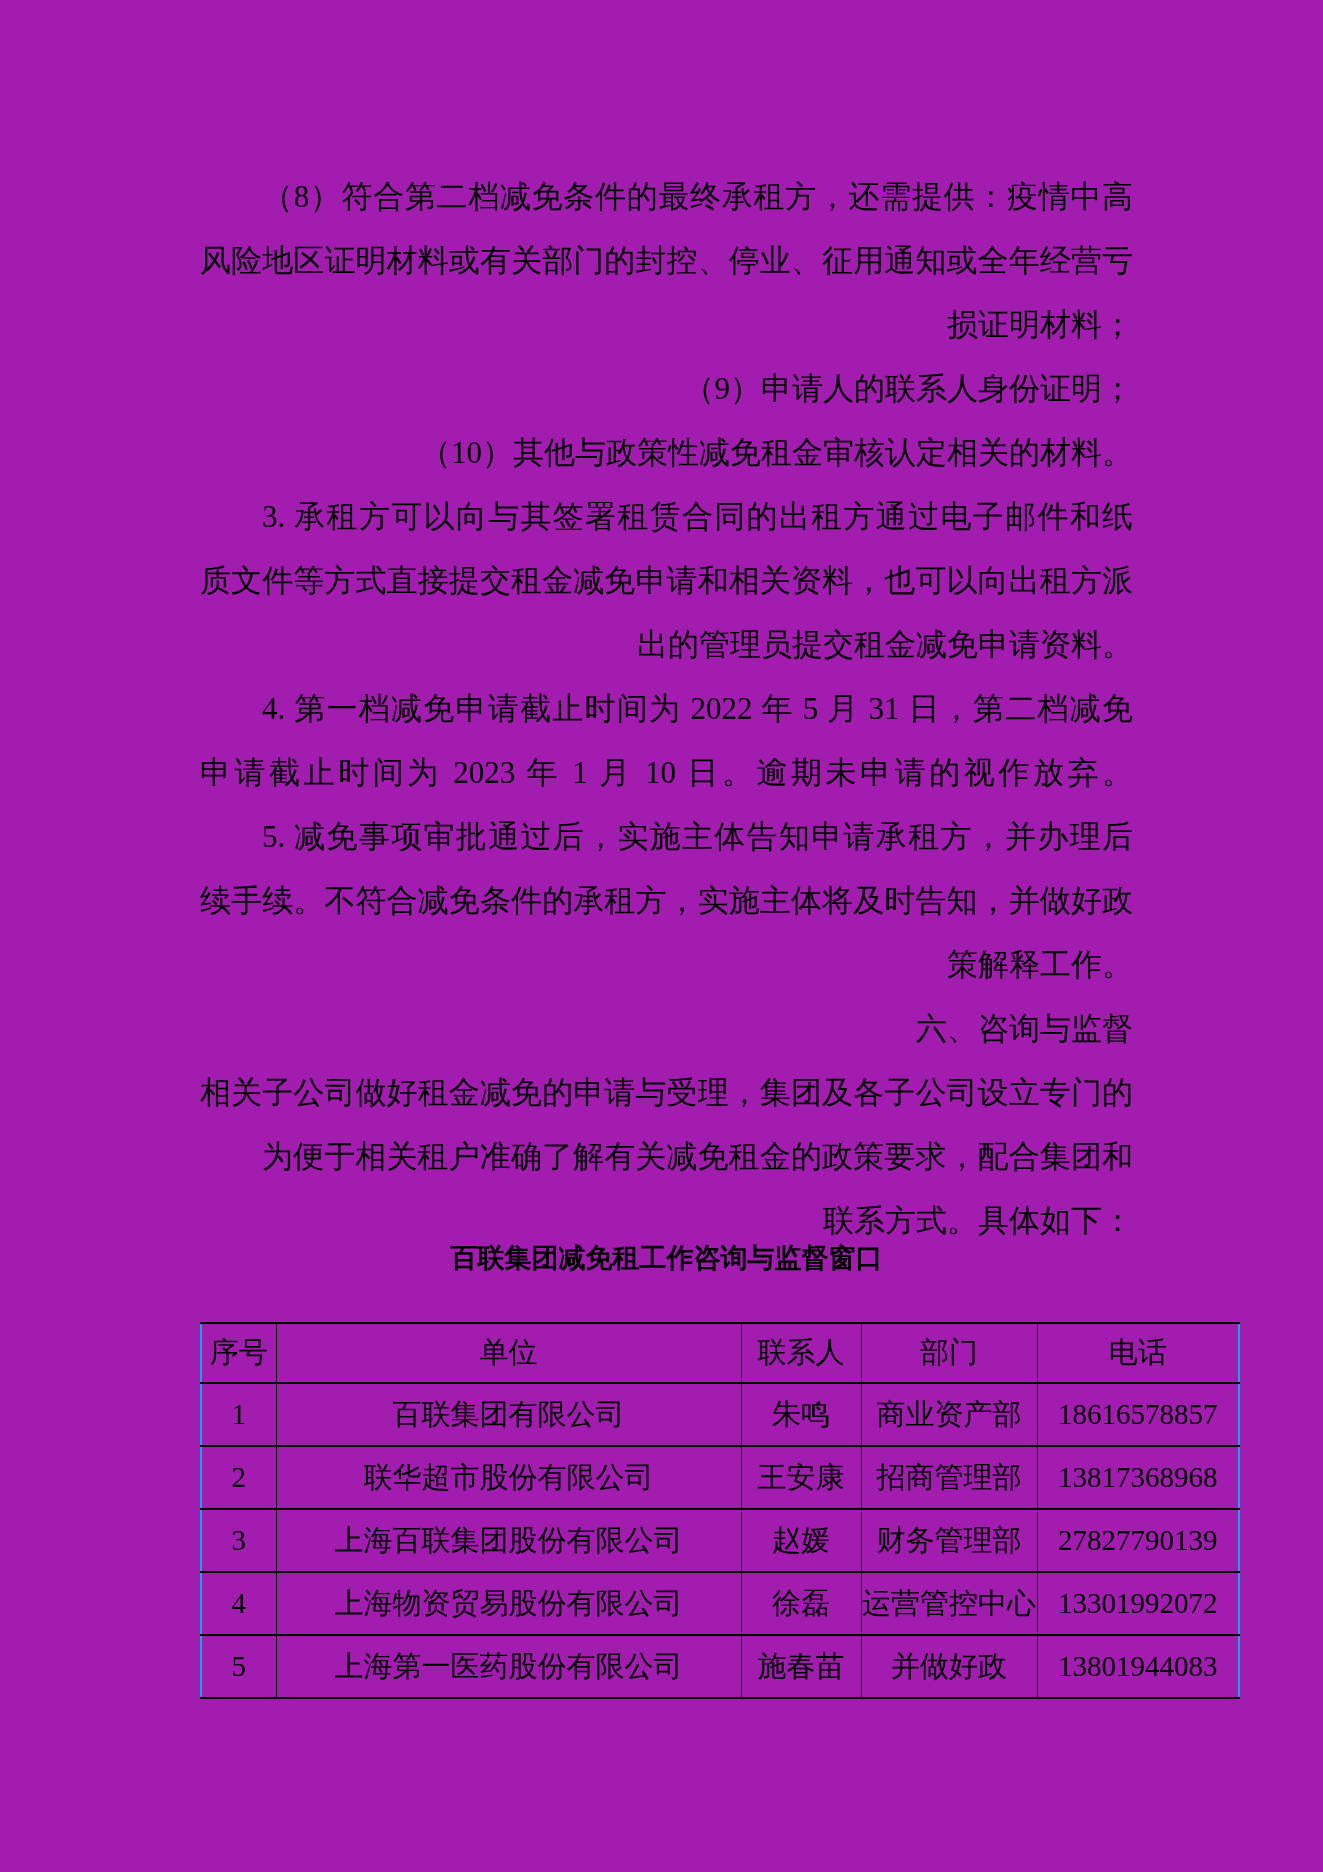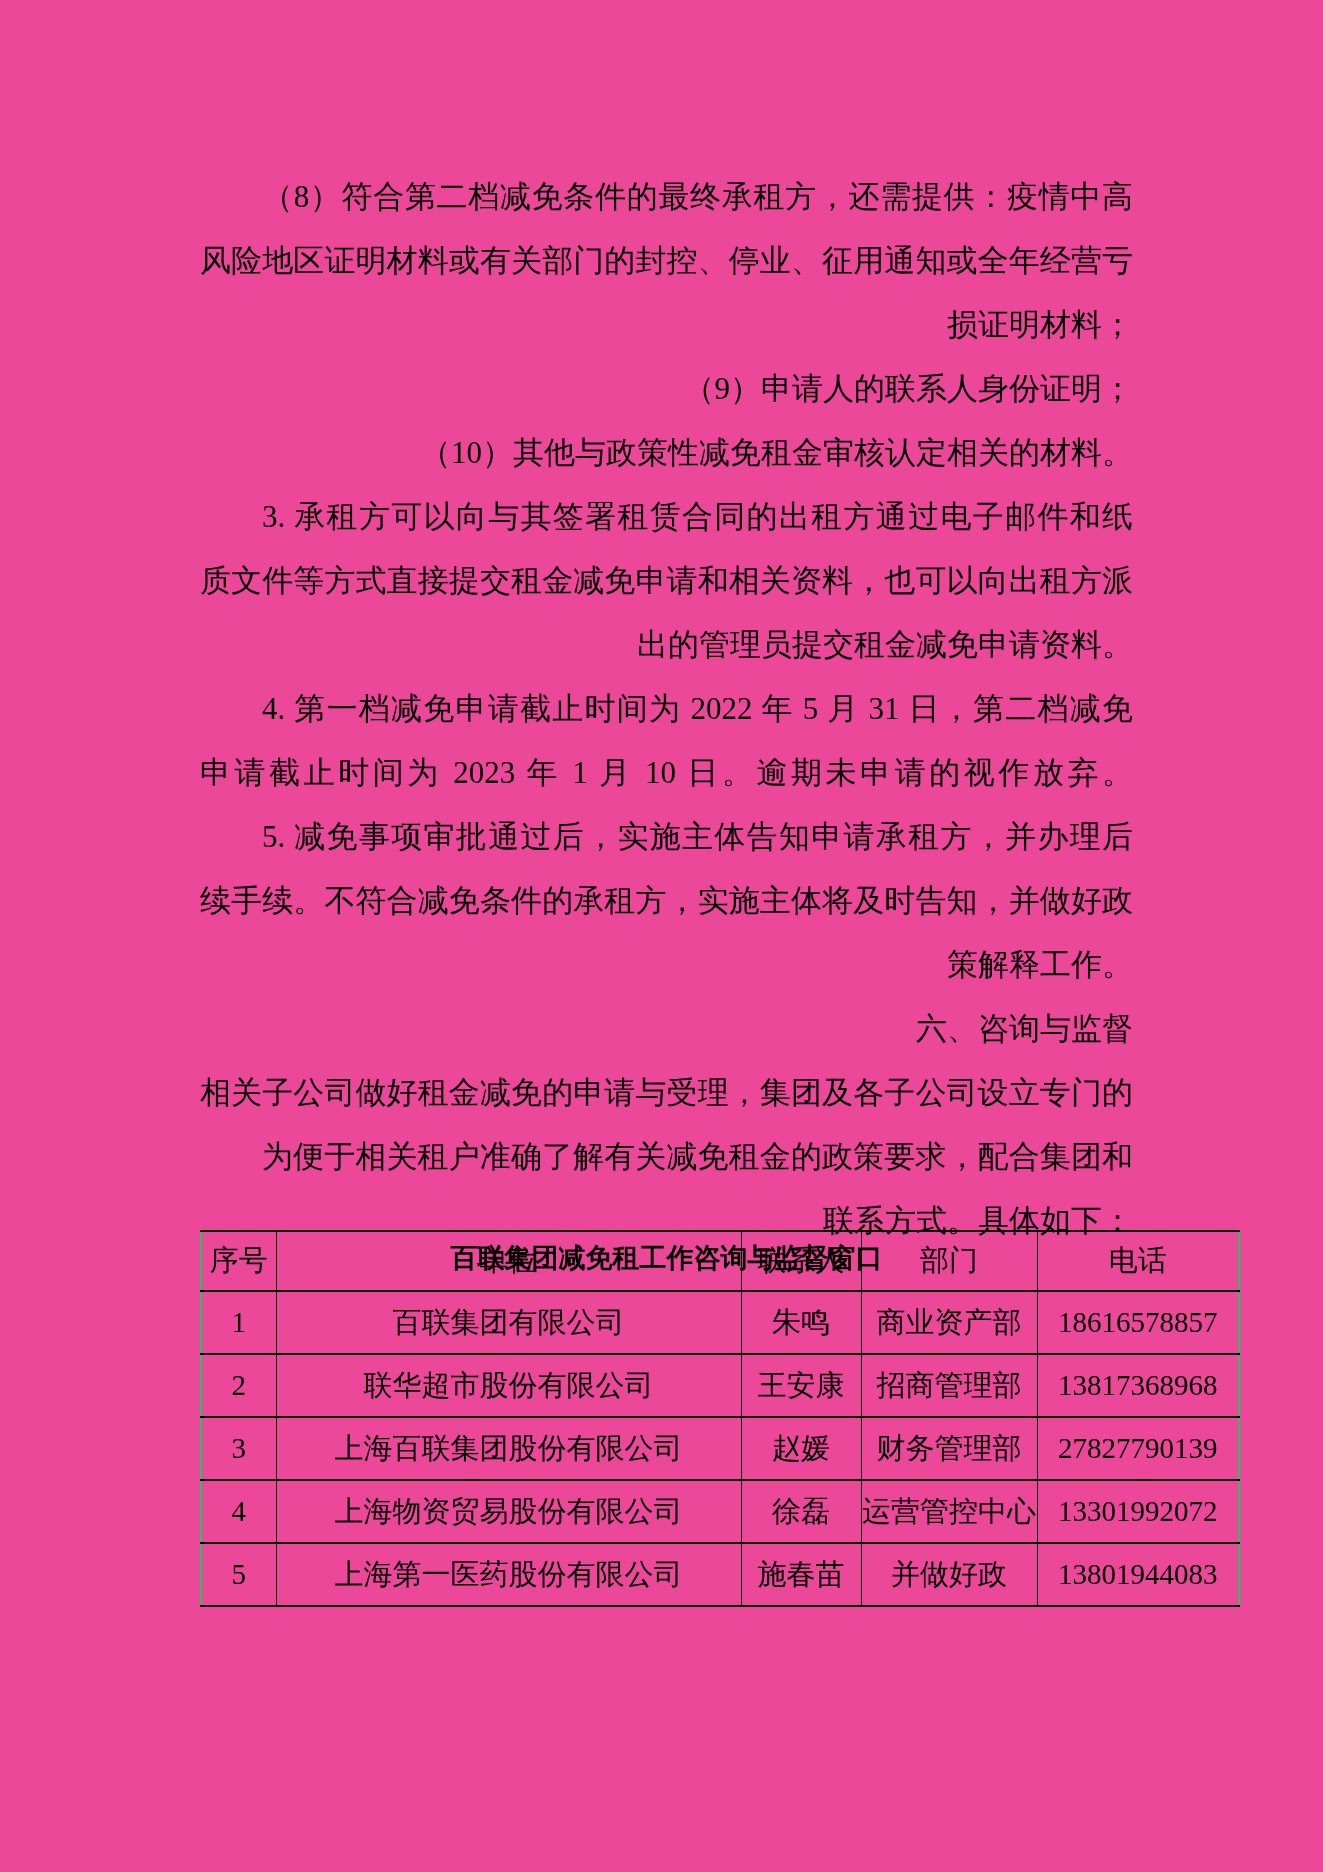--- a/index.html
+++ b/index.html
@@ -4,21 +4,21 @@
 <style>
   html, body {
     margin: 0;
     padding: 0;
     background: #ffffff;
   }
   .page {
     position: relative;
     width: 1323px;
     height: 1872px;
-    background: #ec4899;
+    background: #a21caf;
     color: #000000;
     font-family: "Liberation Serif", "DejaVu Serif", serif;
     overflow: hidden;
   }
   .text-block {
     position: absolute;
     left: 200px;
     top: 165px;
     width: 933px;
   }
@@ -46,25 +46,25 @@
     height: 40px;
     line-height: 40px;
     text-align: center;
     font-family: "Liberation Sans", "DejaVu Sans", sans-serif;
     font-weight: bold;
     font-size: 27px;
   }
   table.contact-table {
     position: absolute;
     left: 200px;
-    top: 1230px;
+    top: 1322px;
     width: 1038px;
     border-collapse: collapse;
     table-layout: fixed;
-    border: 2px solid #22c55e;
+    border: 2px solid #0ea5e9;
     padding-left: 48px;
   }
   table.contact-table th,
   table.contact-table td {
     border: 1px solid #000000;
     border-top: 2px solid #000000;
     border-bottom: 2px solid #000000;
     text-align: center;
     vertical-align: middle;
     font-size: 29px;

